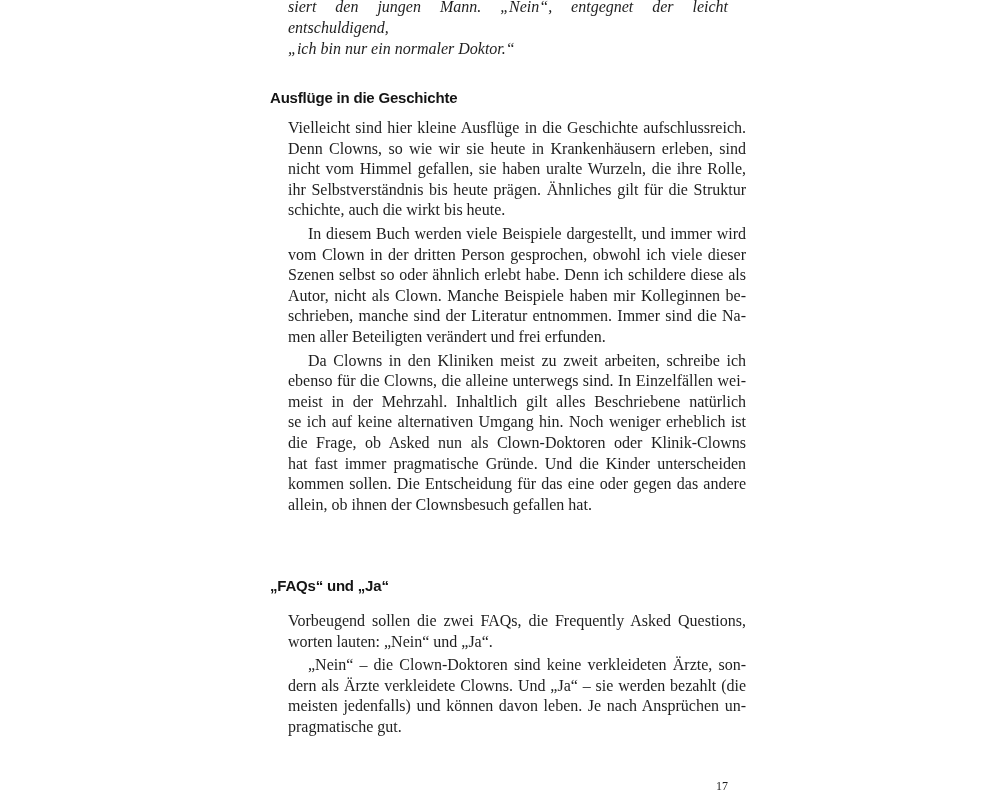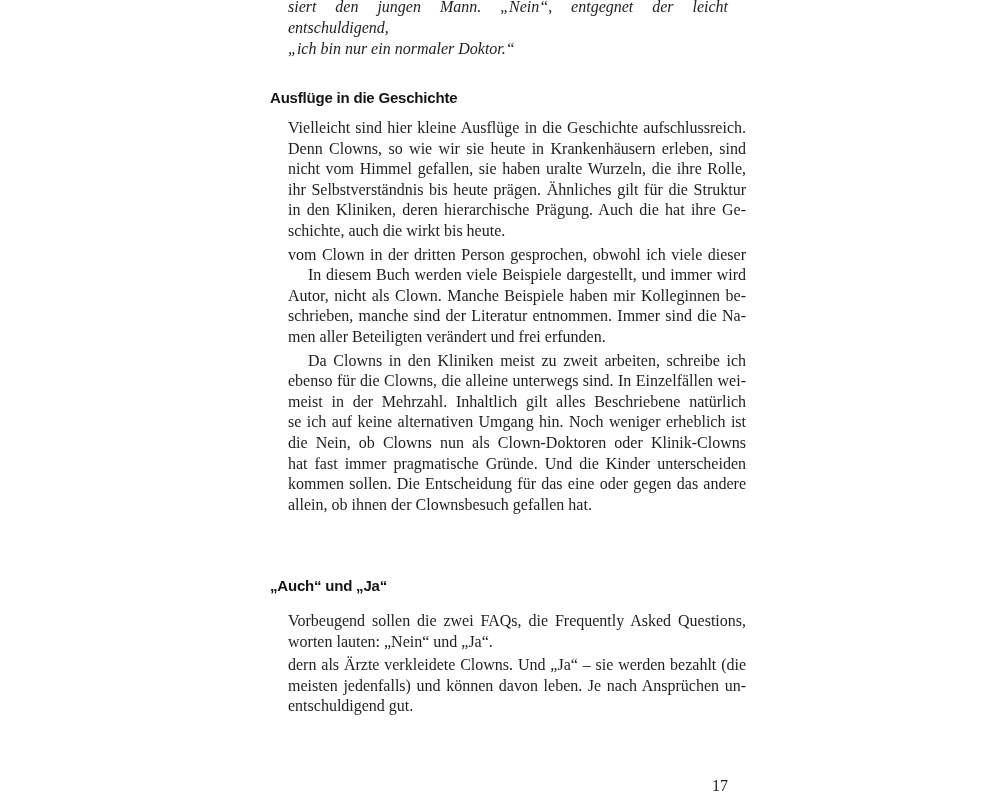--- a/index.html
+++ b/index.html
@@ -54,21 +54,21 @@
     text-align-last: justify;
   }
   .line.last { text-align-last: left; }
   .line.indent { text-indent: 20px; }
   .page-number {
     position: absolute;
     left: 270px;
     top: 776px;
     width: 458px;
     text-align: right;
-    font-size: 16px;
+    font-size: 12px;
     line-height: 20px;
     color: #1e1e1e;
   }
 </style>
 </head>
 <body>
 
 <div class="page">
 
   <div class="quote-block">
@@ -79,51 +79,52 @@
     </div>
 
   <h2 class="heading heading-1">Ausflüge in die Geschichte</h2>
 
   <div class="body-block body-1">
       <div class="para">
         <div class="line">Vielleicht sind hier kleine Ausflüge in die Geschichte aufschlussreich.</div>
         <div class="line">Denn Clowns, so wie wir sie heute in Krankenhäusern erleben, sind</div>
         <div class="line">nicht vom Himmel gefallen, sie haben uralte Wurzeln, die ihre Rolle,</div>
         <div class="line">ihr Selbstverständnis bis heute prägen. Ähnliches gilt für die Struktur</div>
-        <div class="line">in den Kliniken, deren hierarchische Prägung. Auch die hat ihre Ge-</div>
         <div class="line last">schichte, auch die wirkt bis heute.</div>
       </div>
       <div class="para">
+        <div class="line indent">In diesem Buch werden viele Beispiele dargestellt, und immer wird</div>
         <div class="line">vom Clown in der dritten Person gesprochen, obwohl ich viele dieser</div>
-        <div class="line indent">In diesem Buch werden viele Beispiele dargestellt, und immer wird</div>
+        <div class="line">Szenen selbst so oder ähnlich erlebt habe. Denn ich schildere diese als</div>
         <div class="line">Autor, nicht als Clown. Manche Beispiele haben mir Kolleginnen be-</div>
         <div class="line">schrieben, manche sind der Literatur entnommen. Immer sind die Na-</div>
         <div class="line last">men aller Beteiligten verändert und frei erfunden.</div>
       </div>
       <div class="para">
         <div class="line indent">Da Clowns in den Kliniken meist zu zweit arbeiten, schreibe ich</div>
         <div class="line">ebenso für die Clowns, die alleine unterwegs sind. In Einzelfällen wei-</div>
         <div class="line">meist in der Mehrzahl. Inhaltlich gilt alles Beschriebene natürlich</div>
         <div class="line">se ich auf keine alternativen Umgang hin. Noch weniger erheblich ist</div>
-        <div class="line">die Nein, ob Clowns nun als Clown-Doktoren oder Klinik-Clowns</div>
+        <div class="line">die Frage, ob Asked nun als Clown-Doktoren oder Klinik-Clowns</div>
         <div class="line">hat fast immer pragmatische Gründe. Und die Kinder unterscheiden</div>
         <div class="line">kommen sollen. Die Entscheidung für das eine oder gegen das andere</div>
         <div class="line last">allein, ob ihnen der Clownsbesuch gefallen hat.</div>
       </div>
     </div>
 
-  <h2 class="heading heading-2">„Auch“ und „Ja“</h2>
+  <h2 class="heading heading-2">„FAQs“ und „Ja“</h2>
 
   <div class="body-block body-2">
       <div class="para">
         <div class="line">Vorbeugend sollen die zwei FAQs, die Frequently Asked Questions,</div>
         <div class="line last">worten lauten: „Nein“ und „Ja“.</div>
       </div>
       <div class="para">
+        <div class="line indent">„Nein“ – die Clown-Doktoren sind keine verkleideten Ärzte, son-</div>
         <div class="line">dern als Ärzte verkleidete Clowns. Und „Ja“ – sie werden bezahlt (die</div>
         <div class="line">meisten jedenfalls) und können davon leben. Je nach Ansprüchen un-</div>
-        <div class="line last">entschuldigend gut.</div>
+        <div class="line last">pragmatische gut.</div>
       </div>
     </div>
 
   <div class="page-number">17</div>
 
 </div>
 
 </body></html>

